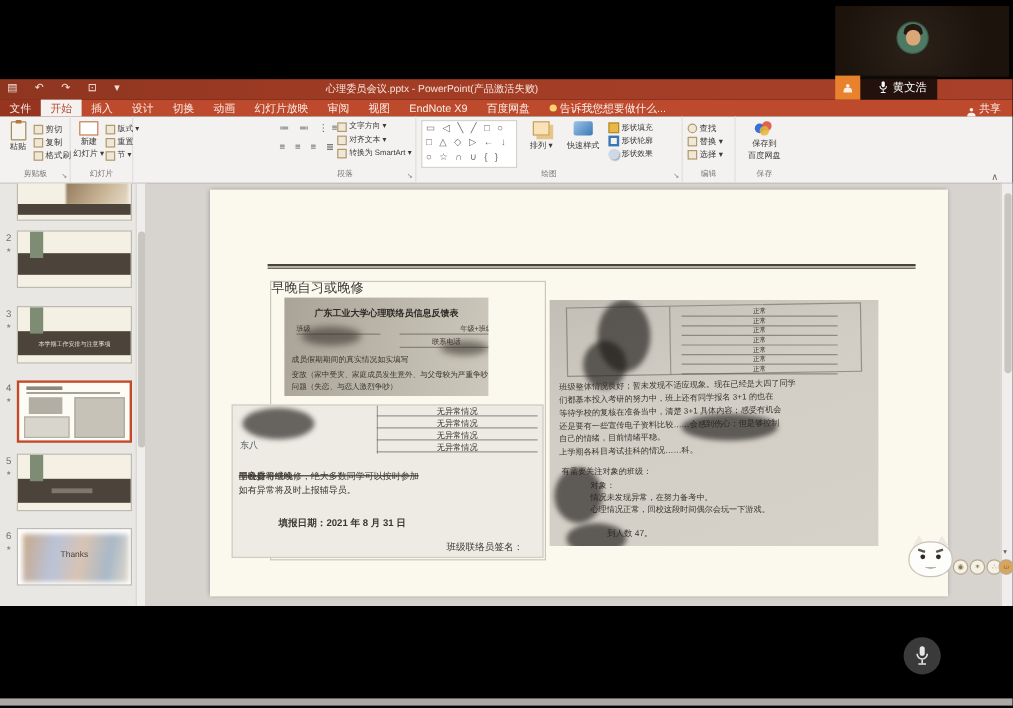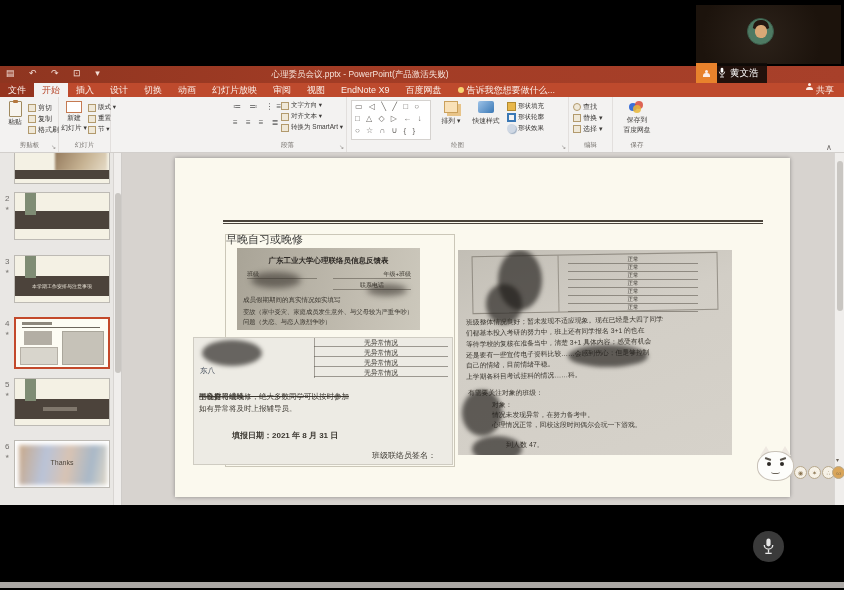--- a/index.html
+++ b/index.html
@@ -11,21 +11,21 @@
   
   .titlebar{left:0;top:66px;width:844px;height:17px;background:linear-gradient(90deg,#8e3520,#a23c25 40%,#a8402a);}
   .qat{left:6px;top:68px;color:#f3ded6;font-size:9px;letter-spacing:6px;}
   .title-text{left:0;top:69px;width:720px;text-align:center;color:#f6e3da;font-size:8.5px;}
   .tabrow{left:0;top:83px;width:844px;height:14px;background:#be4a2d;display:flex;align-items:stretch;color:#fbeee8;font-size:9px;}
   .tab{padding:0 8px;line-height:14px;white-space:nowrap;}
   .tab.file{background:#95341f;}
   .tab.sel{background:#f3f2f1;color:#b7472a;}
   .tab.tellme{display:flex;align-items:center;gap:3px;}
   .bulb{width:6px;height:6px;border-radius:50%;background:#f7d372;}
-  .share{margin-left:auto;display:flex;align-items:flex-start;gap:3px;padding:0 10px;line-height:14px;}
+  .share{margin-left:auto;display:flex;align-items:flex-end;gap:3px;padding:0 10px;line-height:14px;}
   .person-ico{width:7px;height:7px;position:relative;}
   .person-ico:before{content:"";position:absolute;left:2px;top:0;width:3px;height:3px;border-radius:50%;background:#fbeee8;}
   .person-ico:after{content:"";position:absolute;left:0;top:3.5px;width:7px;height:3.5px;border-radius:3px 3px 0 0;background:#fbeee8;}
 
   .ribbon{left:0;top:97px;width:844px;height:56px;background:#f3f2f1;border-bottom:1px solid #d2cfcc;}
   .group{position:absolute;top:0;height:55px;border-right:1px solid #e2dfdd;}
   .glabel{position:absolute;bottom:2px;width:100%;text-align:center;font-size:6.5px;color:#7a7672;}
   .rtxt{font-size:7px;color:#3c3a38;white-space:nowrap;display:flex;align-items:center;gap:2px;}
   .ric{width:8px;height:8px;border:1px solid #b29a6d;background:#efe8d8;display:inline-block;flex:0 0 auto;}
   .bigbtn{position:absolute;text-align:center;font-size:6.8px;color:#3c3a38;}
@@ -73,21 +73,21 @@
   .slider-line{top:8px;height:1px;background:#a5a29f;}
   .slider-knob{top:4px;width:3px;height:9px;background:#6e6b68;}
 
   
   .video{left:696px;top:5px;width:145px;height:59px;background:radial-gradient(circle at 45% 55%, #2c221a 0%, #1c130c 70%);}
   .avatar{left:51px;top:13px;width:27px;height:27px;border-radius:50%;background:#4e7a63;border:1px solid #3b5d4b;overflow:hidden;}
   .avatar .hair{position:absolute;left:5px;top:1px;width:16px;height:9px;border-radius:8px 8px 2px 2px;background:#241811;}
   .avatar .face{position:absolute;left:7px;top:6px;width:12px;height:13px;border-radius:45%;background:#d9a876;}
   .namebar{left:696px;top:63px;height:20px;display:flex;}
   .membtn{width:21px;height:20px;background:#e8822c;display:flex;align-items:center;justify-content:center;}
-  .namestrip{height:20px;background:rgba(16,11,8,.88);display:flex;align-items:center;gap:4px;padding:0 8px 0 1px;color:#fff;font-size:9.5px;}
+  .namestrip{height:20px;background:rgba(16,11,8,.88);display:flex;align-items:center;gap:4px;padding:0 8px 0 15px;color:#fff;font-size:9.5px;}
 
   .micbtn{left:753px;top:531px;width:31px;height:31px;border-radius:50%;background:#3a3a3a;display:flex;align-items:center;justify-content:center;}
   .bottombar{left:0;top:582px;width:844px;height:6px;background:#aba8a5;}
 
   
   .cat{left:757px;top:447px;width:37px;height:34px;}
   .cat .head{position:absolute;left:0;top:4px;width:37px;height:30px;background:#fdfdfb;border:1px solid #c9c2b8;border-radius:48% 48% 46% 46%;}
   .cat .ear{position:absolute;top:-1px;width:0;height:0;border-left:6px solid transparent;border-right:6px solid transparent;border-bottom:10px solid #efe9e1;}
   .cat .eye{position:absolute;top:15px;width:4px;height:4px;border-radius:50%;background:#2e2a26;}
   .cat .brow{position:absolute;top:11px;width:6px;height:2px;background:#5a544c;}
@@ -304,21 +304,21 @@
     <div class="vscroll" style="position:absolute;right:0;top:0;width:8px;height:352px;">
       <div class="vthumb" style="top:40px;height:180px;"></div>
     </div>
   </div>
 
   <div class="abs slide">
     <div class="srule"></div>
     <div class="phbox"></div>
     <div class="sph">早晚自习或晚修</div>
 
-    <div class="photo" style="left:62px;top:90px;width:183px;height:82px;background:linear-gradient(100deg,#a9a497,#c3beb2 70%,#ccc8bc);">
+    <div class="photo" style="left:62px;top:90px;width:170px;height:82px;background:linear-gradient(100deg,#a9a497,#c3beb2 70%,#ccc8bc);">
       <div class="ftxt" style="left:0;top:8px;width:100%;text-align:center;font-size:7.5px;font-weight:bold;color:#2e2a26;">广东工业大学心理联络员信息反馈表</div>
       <div class="ftxt frow" style="left:10px;top:22px;width:70px;height:9px;font-size:6px;">班级</div>
       <div class="ftxt frow" style="left:96px;top:22px;width:78px;height:9px;font-size:6px;text-align:right;">年级+班级</div>
       <div class="ftxt frow" style="left:96px;top:33px;width:78px;height:9px;font-size:6px;text-align:center;">联系电话</div>
       <div class="smudge" style="left:14px;top:24px;width:50px;height:16px;"></div>
       <div class="smudge" style="left:130px;top:36px;width:40px;height:12px;"></div>
       <div class="ftxt" style="left:6px;top:48px;font-size:6.5px;">成员假期期间的真实情况如实填写</div>
       <div class="ftxt" style="left:6px;top:60px;font-size:6.3px;">变故（家中受灾、家庭成员发生意外、与父母较为严重争吵）</div>
       <div class="ftxt" style="left:6px;top:70px;font-size:6.3px;">问题（失恋、与恋人激烈争吵）</div>
     </div>

